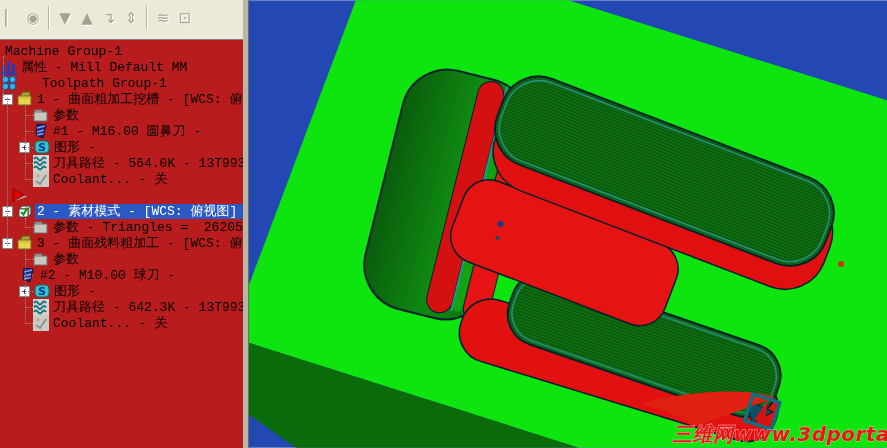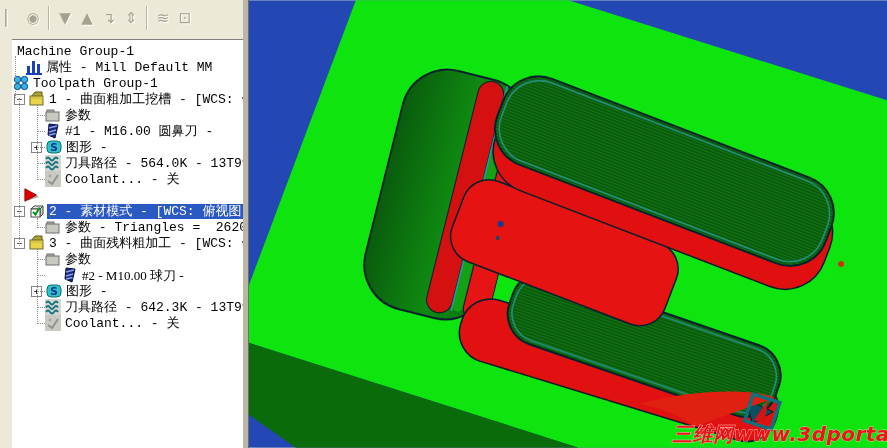--- a/index.html
+++ b/index.html
@@ -6,21 +6,21 @@
   body{width:887px;height:448px;overflow:hidden;position:relative;
        font-family:"Liberation Sans","DejaVu Sans",sans-serif;background:#ece9d8;}
 
   
   #left-panel{position:absolute;left:0;top:0;width:244px;height:448px;background:#ece9d8;}
   #toolbar{position:absolute;left:0;top:0;width:244px;height:36px;background:#ece9d8;
            display:flex;align-items:center;}
   .tb-icon{display:inline-block;min-width:20px;text-align:center;font-size:15px;line-height:20px;
            color:#a6a38c;text-shadow:1px 1px 0 #fff;margin:0 1px;font-family:"DejaVu Sans",sans-serif;}
   .tb-sep{display:inline-block;width:1px;height:24px;background:#b9b6a0;border-right:1px solid #fdfcf5;margin:0 4px;}
-  #tree-panel{position:absolute;left:12px;top:39px;width:243px;height:409px;background:#ffffff;
+  #tree-panel{position:absolute;left:0;top:39px;width:243px;height:409px;background:#b91c1c;
               border-top:1px solid #808080;overflow:hidden;
               font-family:"Liberation Mono","DejaVu Sans Mono",monospace;font-size:13px;color:#000;}
   #panel-border{position:absolute;left:243px;top:0;width:5px;height:448px;
                 background:#b9b6a6;border-right:1px solid #6e6e66;}
 
   .trow{position:absolute;left:0;right:0;height:16px;display:flex;align-items:center;white-space:pre;}
   .trow .label{white-space:pre;overflow:hidden;flex:1 1 auto;padding:0 2px;line-height:15px;}
   .trow.sel .label{background:#2b59c3;color:#fff;}
   .xbox{flex:0 0 9px;width:9px;height:9px;background:#fff;border:1px solid #848484;
         font-size:9px;line-height:8px;text-align:center;margin-right:4px;color:#000;
@@ -43,27 +43,27 @@
       <span class="tb-icon">▼</span>
       <span class="tb-icon">▲</span>
       <span class="tb-icon">↴</span>
       <span class="tb-icon">⇕</span>
       <span class="tb-sep"></span>
       <span class="tb-icon">≋</span>
       <span class="tb-icon">⊡</span>
     </div>
   <div id="tree-panel">
       <div class="trow k-root" style="top: 3px; padding-left: 3px;"><span class="label">Machine Group-1</span></div>
-      <div class="trow k-l1" style="top: 19px; padding-left: 14px;"><svg viewBox="0 0 16 16" class="ricon">
+      <div class="trow k-l1" style="top: 19px; padding-left: 1px;"><svg viewBox="0 0 16 16" class="ricon">
           <rect x="1" y="7" width="3" height="7" fill="#1b3fbf"></rect>
           <rect x="6" y="2" width="3" height="12" fill="#1b3fbf"></rect>
           <rect x="11" y="5" width="3" height="9" fill="#1b3fbf"></rect>
           <rect x="0" y="14" width="16" height="2" fill="#1b3fbf"></rect>
         </svg><span class="label">属性 - Mill Default MM</span></div>
-      <div class="trow k-l1" style="top: 35px; padding-left: 1px;"><svg viewBox="0 0 16 16" class="ricon">
+      <div class="trow k-l1" style="top: 35px; padding-left: 1px; gap: 21px;"><svg viewBox="0 0 16 16" class="ricon">
           <circle cx="4.5" cy="4.5" r="3.2" fill="#35b4e0" stroke="#0a4a9a"></circle>
           <circle cx="11.5" cy="4.5" r="3.2" fill="#35b4e0" stroke="#0a4a9a"></circle>
           <circle cx="4.5" cy="11.5" r="3.2" fill="#35b4e0" stroke="#0a4a9a"></circle>
           <circle cx="11.5" cy="11.5" r="3.2" fill="#35b4e0" stroke="#0a4a9a"></circle>
         </svg><span class="label">Toolpath Group-1</span></div>
       <div class="trow k-op" style="top: 51px; padding-left: 2px;"><span class="xbox">−</span><svg viewBox="0 0 16 16" class="ricon">
           <polygon points="2,6 6,1 13,1 13,6" fill="#b0a030" stroke="#5a5a20"></polygon>
           <rect x="1" y="5" width="13" height="9" fill="#e8d44a" stroke="#6a6a2a"></rect>
           <line x1="1" y1="7" x2="14" y2="7" stroke="#c8b43a"></line>
         </svg><span class="label">1 - 曲面粗加工挖槽 - [WCS: 俯视图]</span></div>
@@ -108,21 +108,21 @@
         </svg><span class="label">参数 - Triangles =  262052 - 81</span></div>
       <div class="trow k-op" style="top: 195px; padding-left: 2px;"><span class="xbox">−</span><svg viewBox="0 0 16 16" class="ricon">
           <polygon points="2,6 6,1 13,1 13,6" fill="#b0a030" stroke="#5a5a20"></polygon>
           <rect x="1" y="5" width="13" height="9" fill="#e8d44a" stroke="#6a6a2a"></rect>
           <line x1="1" y1="7" x2="14" y2="7" stroke="#c8b43a"></line>
         </svg><span class="label">3 - 曲面残料粗加工 - [WCS: 俯视图]</span></div>
       <div class="trow k-child" style="top: 211px; padding-left: 33px;"><svg viewBox="0 0 16 16" class="ricon">
           <rect x="2" y="3" width="7" height="4" fill="#b0b0a8" stroke="#707070"></rect>
           <rect x="1" y="5" width="13" height="9" fill="#c9c9c1" stroke="#6e6e6e"></rect>
         </svg><span class="label">参数</span></div>
-      <div class="trow k-child" style="top: 227px; padding-left: 50px; font-family: Liberation Serif, serif;"><svg viewBox="0 0 16 16" class="ricon">
+      <div class="trow k-child" style="top: 227px; padding-left: 20px;"><svg viewBox="0 0 16 16" class="ricon">
           <path d="M4,1 L13,2 L10,15 L3,12 Z" fill="#16267a" stroke="#0a1440"></path>
           <line x1="4" y1="5" x2="12" y2="3" stroke="#8fa0e8" stroke-width="1.4"></line>
           <line x1="4" y1="9" x2="11" y2="7" stroke="#8fa0e8" stroke-width="1.4"></line>
           <line x1="4" y1="12" x2="10.5" y2="10.5" stroke="#8fa0e8" stroke-width="1.4"></line>
         </svg><span class="label">#2 - M10.00 球刀 -</span></div>
       <div class="trow k-child" style="top: 243px; padding-left: 19px;"><span class="xbox">+</span><svg viewBox="0 0 16 16" class="ricon">
           <rect x="1" y="2" width="14" height="12" rx="4" fill="#2cc6c6" stroke="#0e6e6e"></rect>
           <text x="8" y="12" text-anchor="middle" font-size="11" font-weight="bold" fill="#1030a0" font-family="DejaVu Sans,sans-serif">S</text>
         </svg><span class="label">图形 -</span></div>
       <div class="trow k-child" style="top: 259px; padding-left: 33px;"><svg viewBox="0 0 16 16" class="ricon">

